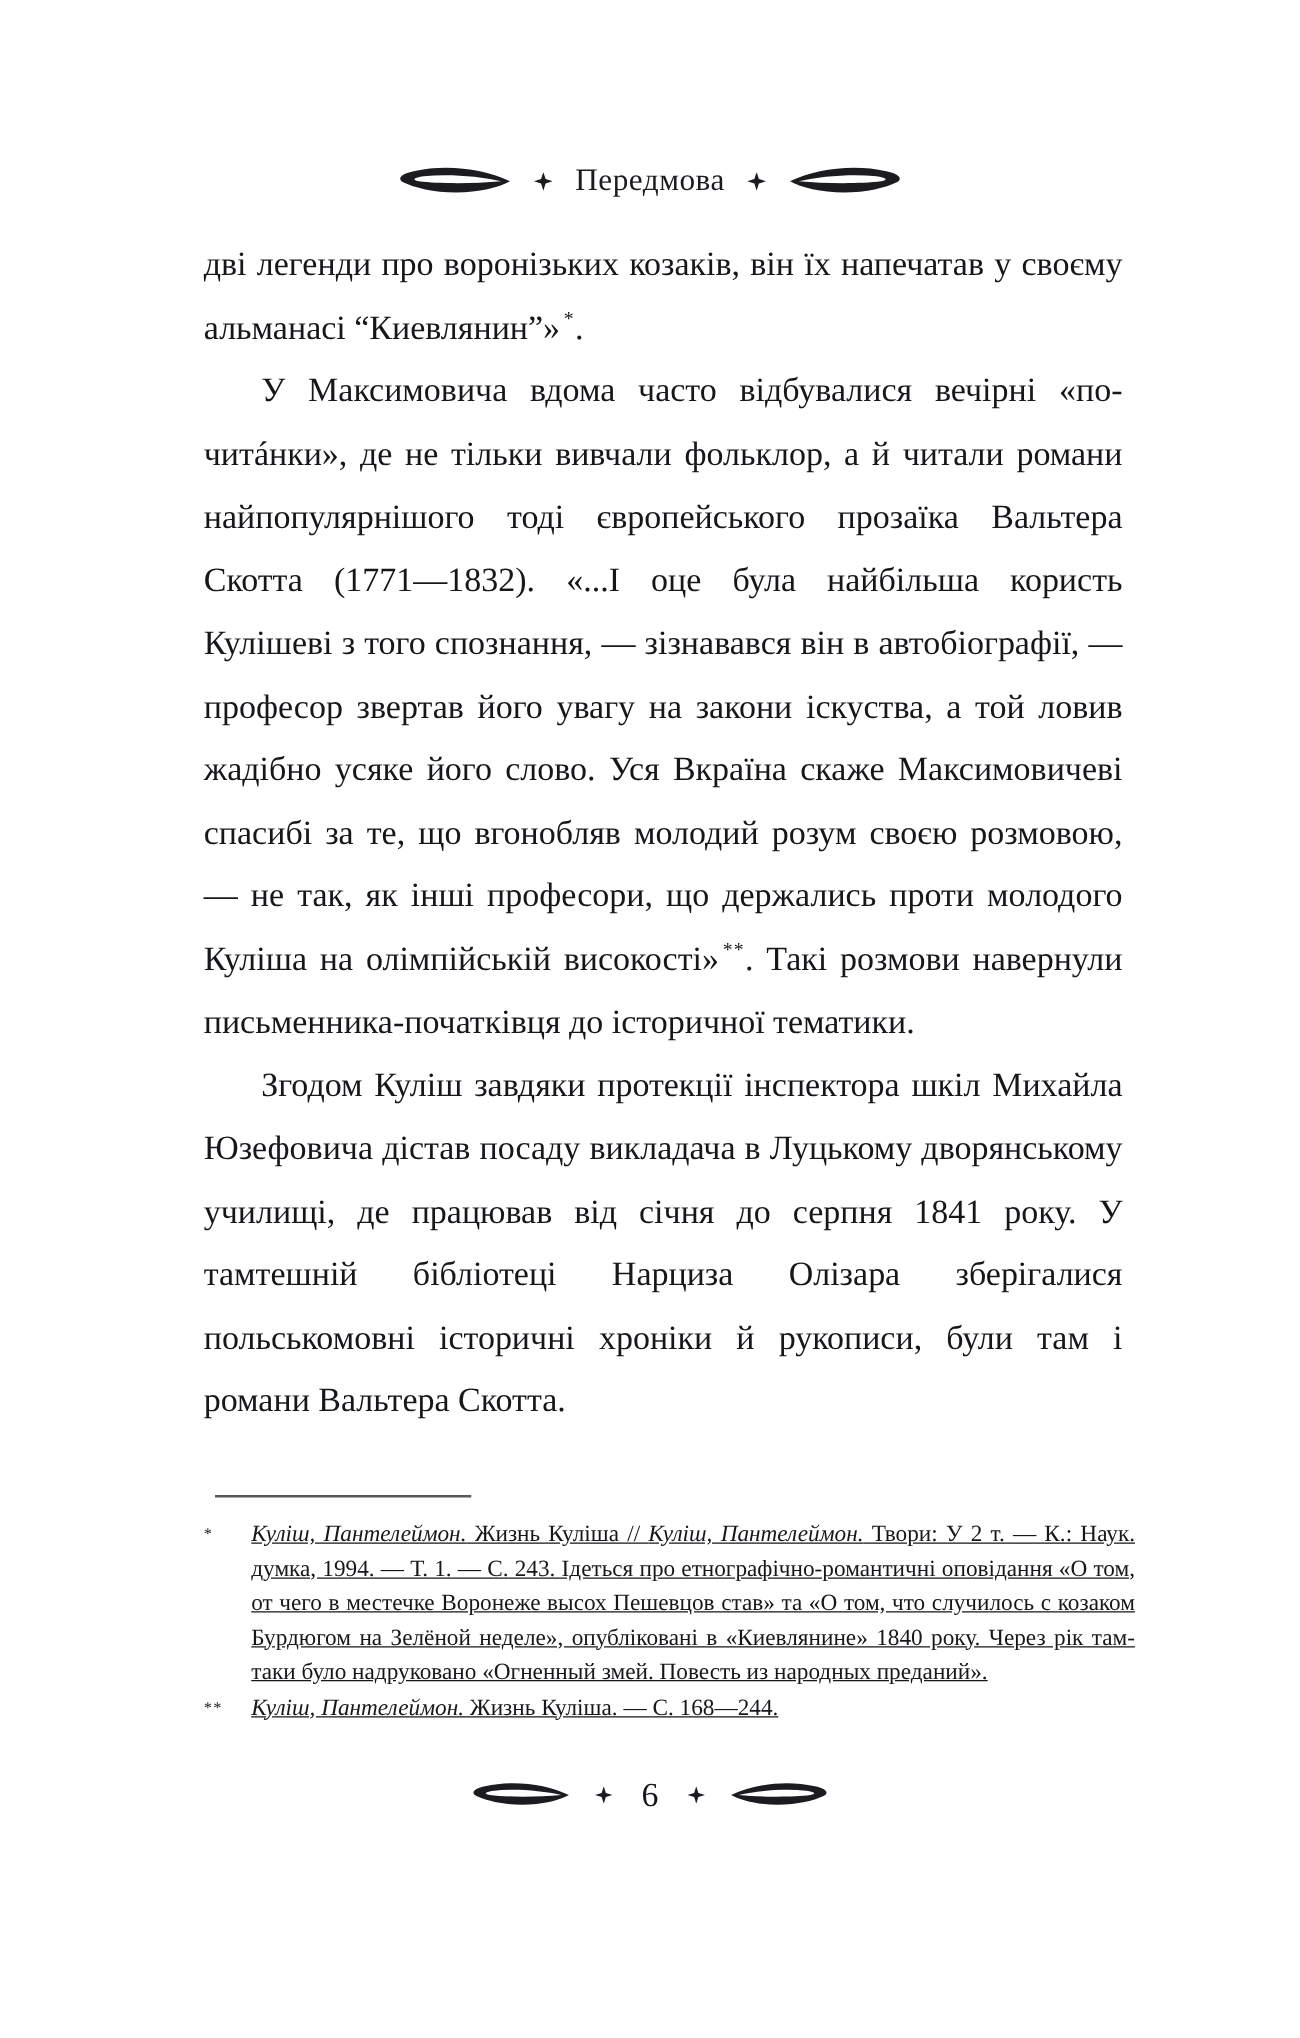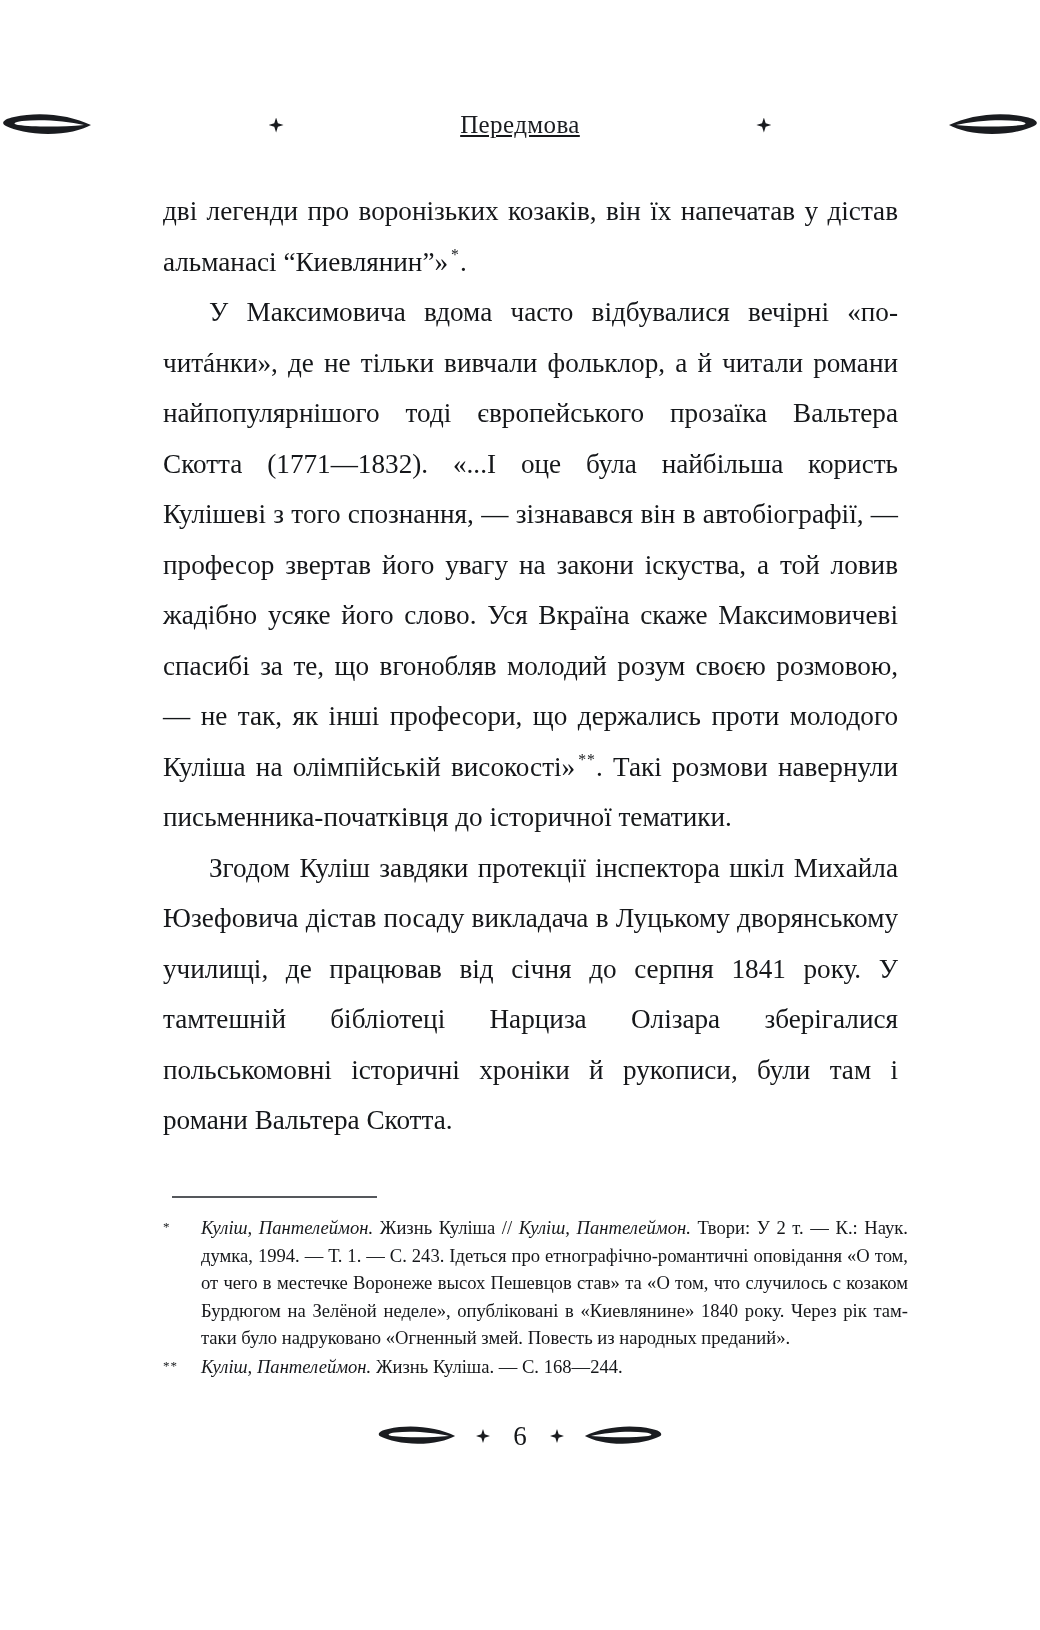--- a/index.html
+++ b/index.html
@@ -18,29 +18,28 @@
 
   .page {
     position: absolute;
     inset: 0;
     background: #ffffff;
   }
 
   
   .running-head {
     position: absolute;
-    top: 104px;
+    top: 124px;
     left: 0;
     width: 1040px;
     display: flex;
     align-items: center;
-    justify-content: space-between;
+    justify-content: center;
     gap: 18px;
     height: 42px;
-    text-decoration: underline;
   }
   .rh-title {
     font-size: 25px;
     letter-spacing: 0.4px;
     color: #1a1c20;
     white-space: nowrap;
   }
   .orn-leaf {
     display: block;
   }
@@ -105,20 +104,21 @@
     font-size: 13px;
     line-height: 22px;
     padding-top: 2px;
     letter-spacing: 1px;
     color: #15171a;
   }
   .fn-text {
     flex: 1 1 auto;
     text-align: justify;
     text-align-last: left;
+    text-decoration: underline;
   }
   .fn-text i, .it {
     font-style: italic;
   }
 
   
   .folio {
     position: absolute;
     left: 0;
     top: 1412px;
@@ -158,21 +158,21 @@
     <span>
       <svg class="orn-leaf" width="92" height="26" viewBox="0 0 92 26" aria-hidden="true">
         <path d="M1 13 C22 3, 52 -1, 78 5 C88 7, 92 11, 86 14 C78 18, 62 22, 44 22 C26 22, 10 18, 1 13 Z" fill="#1a1c20"></path>
         <path d="M8 13 C26 9, 50 7, 70 9 C78 10, 80 12, 74 13 C58 15, 30 15, 8 13 Z" fill="#ffffff"></path>
       </svg>
     </span>
   </div>
 
   <div class="body-col">
     <p class="para">
-      <span>дві легенди про воронізьких козаків, він їх напечатав у дістав альманасі “Киевлянин”»</span><sup class="fnmark">*</sup><span>.</span>
+      <span>дві легенди про воронізьких козаків, він їх напечатав у своєму альманасі “Киевлянин”»</span><sup class="fnmark">*</sup><span>.</span>
     </p>
     <p class="para indent">
       <span>У Максимовича вдома часто відбувалися вечірні «по­читáнки», де не тільки вивчали фольклор, а й читали ро­мани найпопулярнішого тоді європейського прозаїка Валь­тера Скотта (1771—1832). «...І оце була найбільша користь Кулішеві з того спознання, — зізнавався він в автобіогра­фії, — професор звертав його увагу на закони іскуства, а той ловив жадібно усяке його слово. Уся Вкраїна скаже Мак­симовичеві спасибі за те, що вгонобляв молодий розум своєю розмовою, — не так, як інші професори, що дер­жались проти молодого Куліша на олімпійській високо­сті»</span><sup class="fnmark">**</sup><span>. Такі розмови навернули письменника-початківця до історичної тематики.</span>
     </p>
     <p class="para indent">
       <span>Згодом Куліш завдяки протекції інспектора шкіл Ми­хайла Юзефовича дістав посаду викладача в Луцькому дворянському училищі, де працював від січня до серпня 1841 року. У тамтешній бібліотеці Нарциза Олізара збері­галися польськомовні історичні хроніки й рукописи, були там і романи Вальтера Скотта.</span>
     </p>
   </div>
 
   <div class="footnotes">

